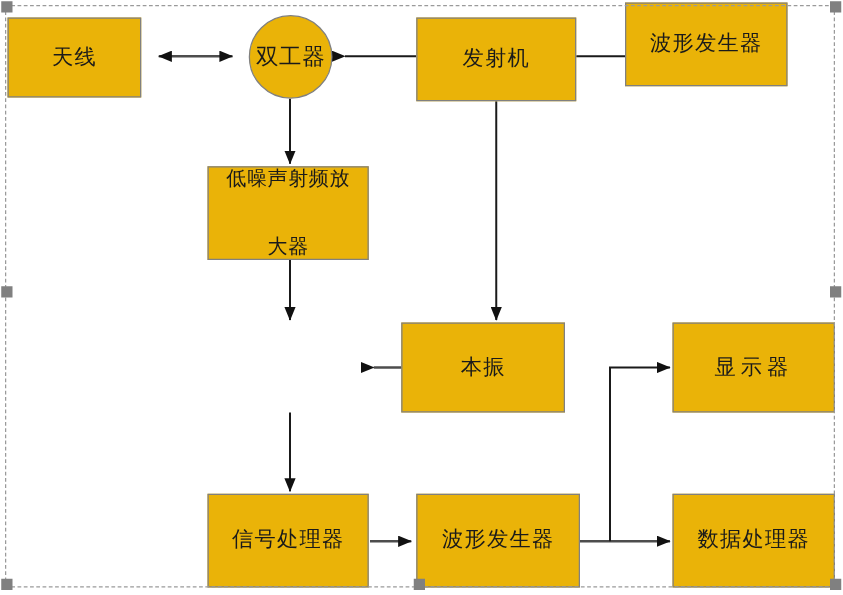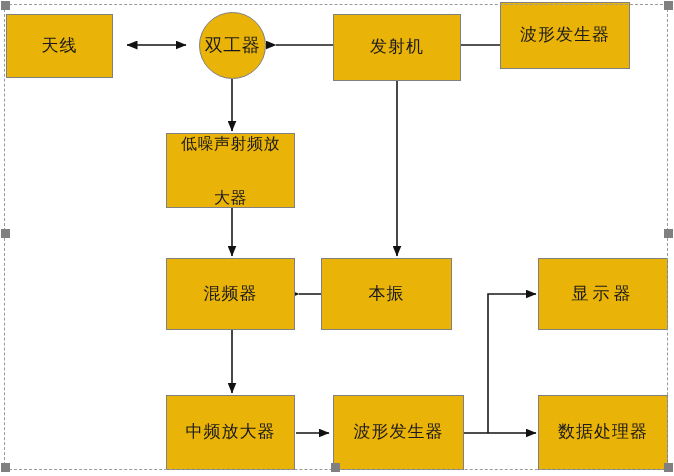--- a/index.html
+++ b/index.html
@@ -121,34 +121,31 @@
 
   <div class="node" style="left:500px;top:2px;width:130px;height:67px;">
     <span class="label">波形发生器</span>
   </div>
 
   <div class="node two-line" style="left:166px;top:133px;width:129px;height:75px;flex-direction:column;gap:31px;">
     <span class="label">低噪声射频放</span>
     <span class="label">大器</span>
   </div>
 
-  <div class="node" style="left:166px;top:258px;width:129px;height:72px;">
-    <span class="label">混频器</span>
-  </div>
 
   <div class="node" style="left:321px;top:258px;width:131px;height:72px;">
     <span class="label">本振</span>
   </div>
 
   <div class="node spaced" style="left:538px;top:258px;width:130px;height:72px;">
     <span class="label">显示器</span>
   </div>
 
   <div class="node" style="left:166px;top:395px;width:129px;height:75px;">
-    <span class="label">中频放大器</span>
+    <span class="label">信号处理器</span>
   </div>
 
   <div class="node" style="left:333px;top:395px;width:131px;height:75px;">
     <span class="label">波形发生器</span>
   </div>
 
   <div class="node" style="left:538px;top:395px;width:130px;height:75px;">
     <span class="label">数据处理器</span>
   </div>
 

